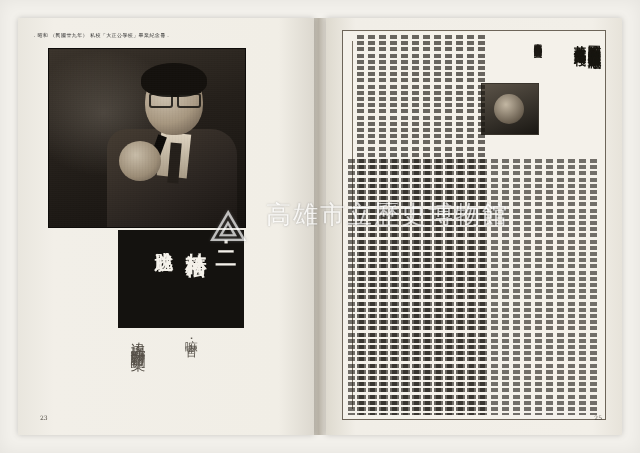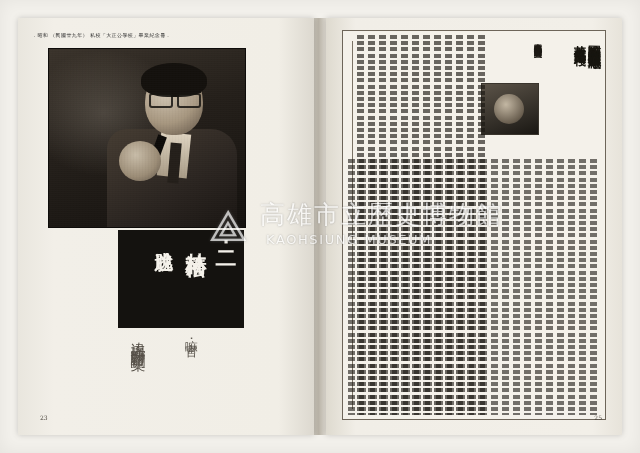--- a/index.html
+++ b/index.html
@@ -411,21 +411,21 @@
     height: 56px;
     color: #ffffff;
     font-family: "DejaVu Sans", sans-serif;
     font-size: 44px;
     line-height: 56px;
     text-align: center;
     text-shadow: 0 0 3px rgba(120,120,120,0.8);
   }
   .wm-cn {
     position: absolute;
-    left: 60px;
+    left: 66px;
     top: 2px;
     font-family: "DejaVu Sans", sans-serif;
     font-size: 25px;
     letter-spacing: 2px;
     color: #ffffff;
     text-shadow: 0 0 2px rgba(100,100,100,0.7);
     white-space: nowrap;
   }
   .wm-en {
     position: absolute;
@@ -541,16 +541,15 @@
 
         <div class="folio-right">25</div>
       </div>
     </div>
 
   </div>
 
   <div class="watermark">
     <div class="wm-logo">⟁</div>
     <div class="wm-cn">高雄市立歷史博物館</div>
-    <div class="wm-en">KAOHSIUNG MUSEUM</div>
   </div>
 
 </div>
 
 </body></html>

